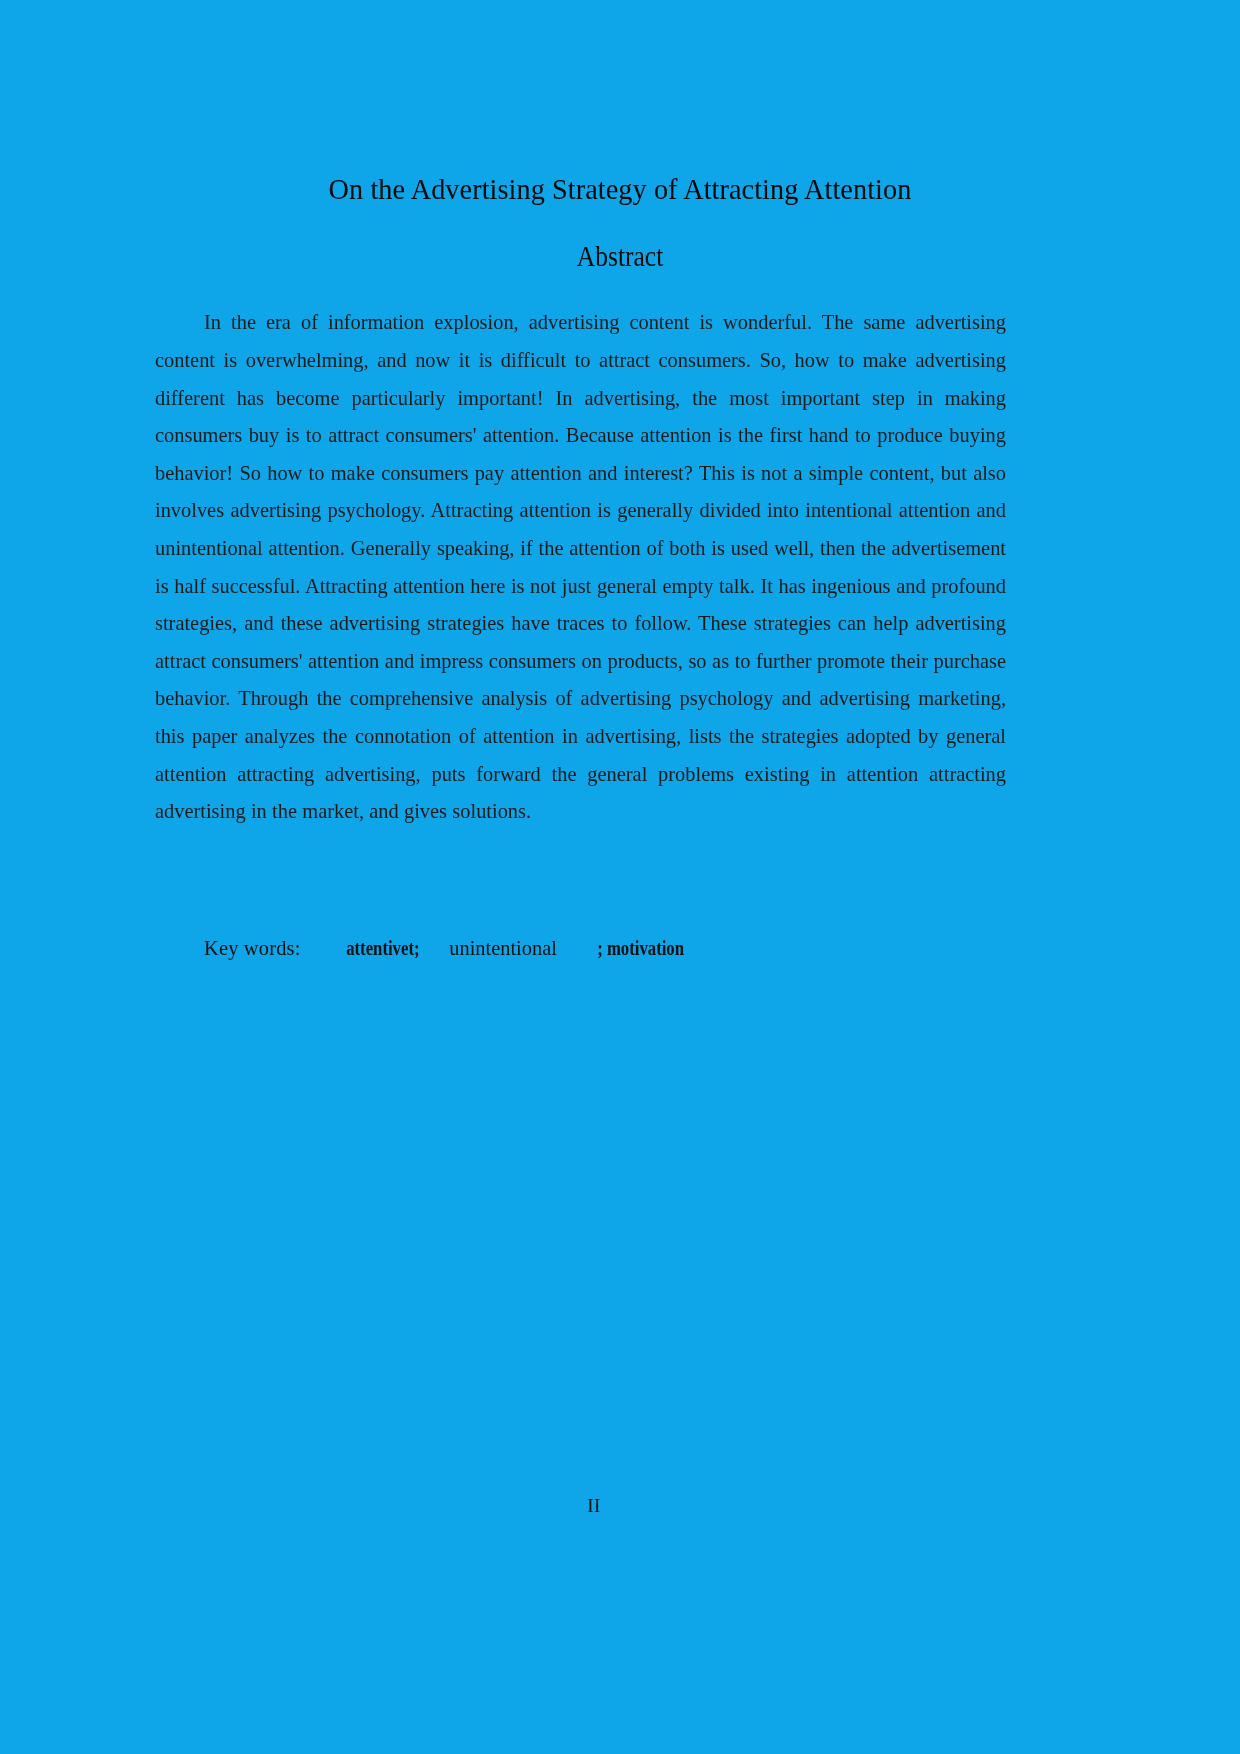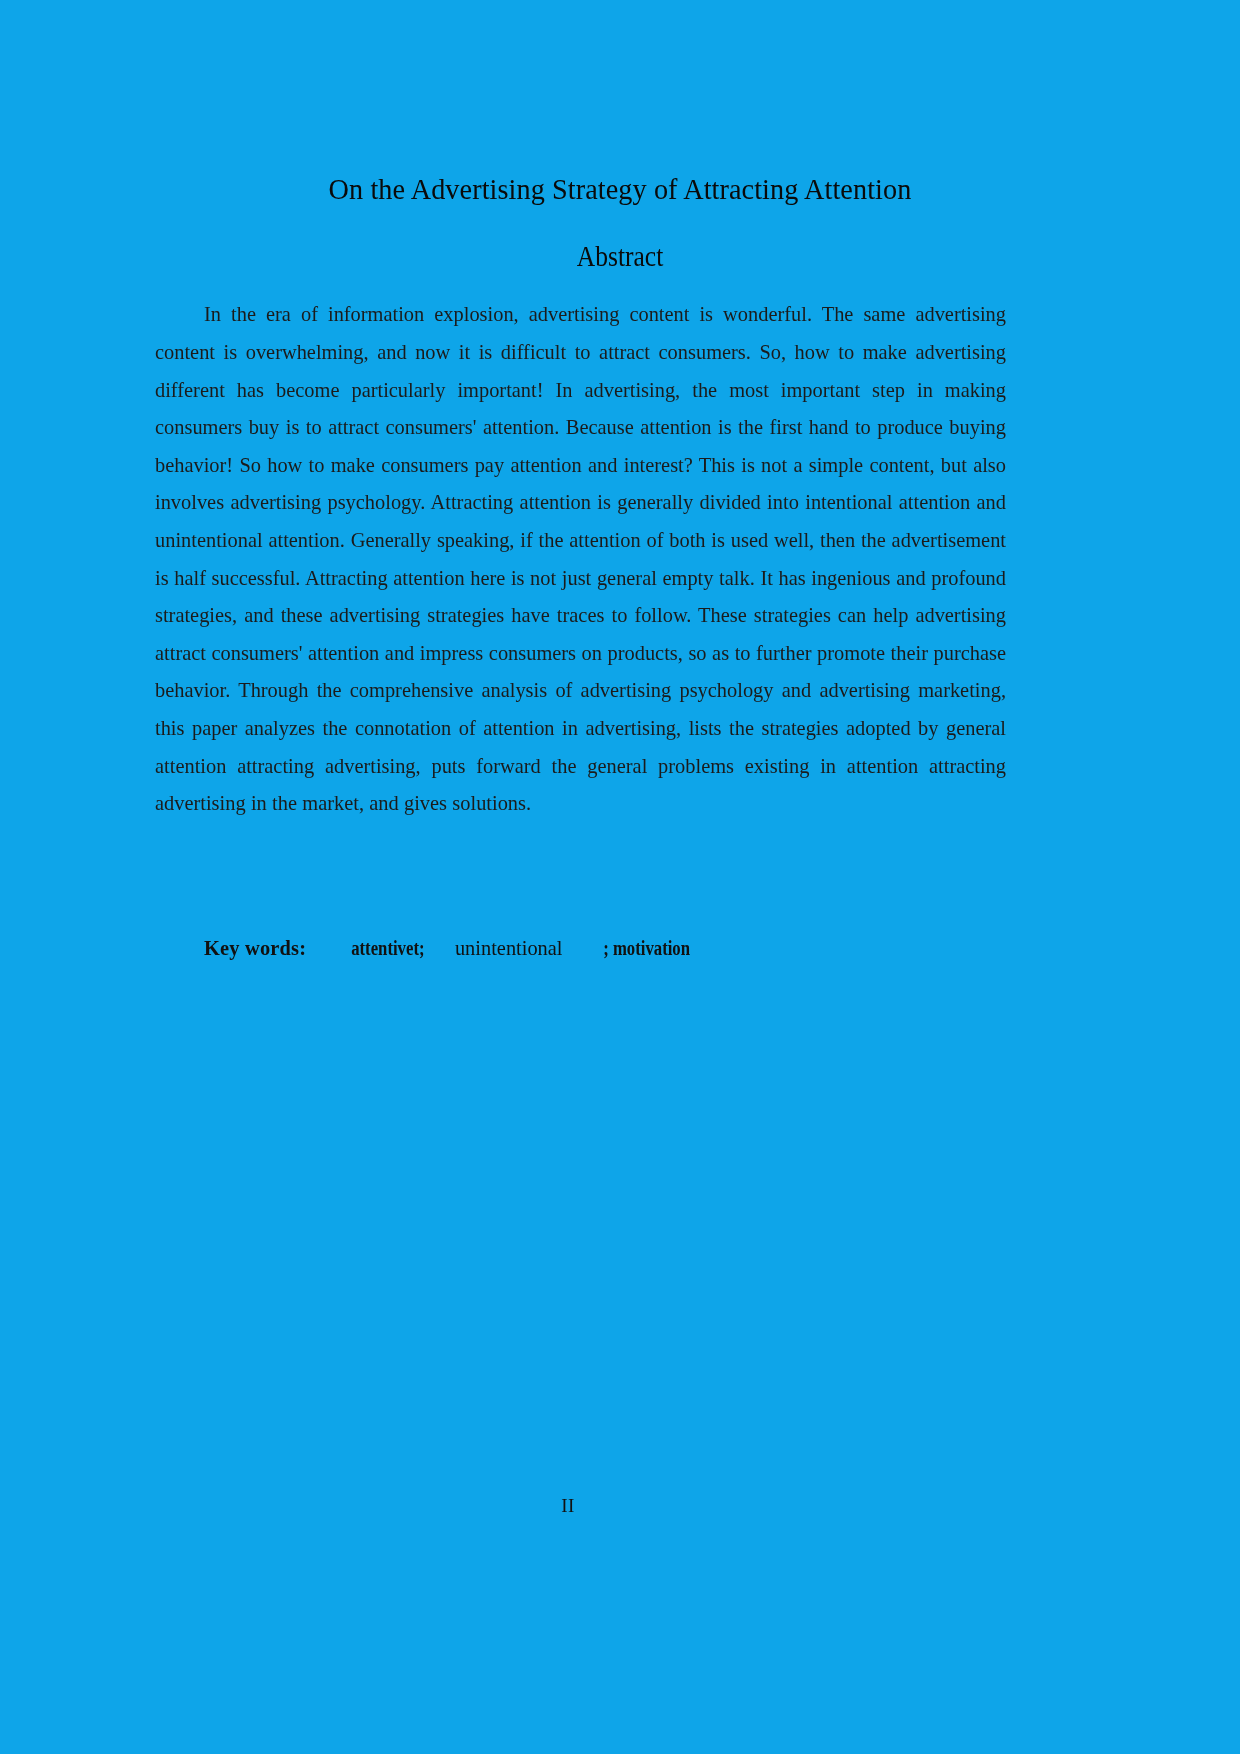--- a/index.html
+++ b/index.html
@@ -50,21 +50,21 @@
     font-weight: 400;
     color: #0a0a0a;
     transform: scaleX(0.88);
     transform-origin: center top;
   }
 
   
   .abstract-body {
     position: absolute;
     left: 155px;
-    top: 276px;
+    top: 284px;
     width: 851px;
     text-align: justify;
     text-justify: inter-word;
     font-size: 20.4px;
     line-height: 37.6px;
     color: #1b1b1b;
     text-indent: 49px;
     hyphens: none;
     word-spacing: 0.2px;
   }
@@ -75,21 +75,21 @@
     left: 155px;
     top: 913px;
     width: 851px;
     font-size: 20.4px;
     line-height: 30px;
     color: #111111;
     text-indent: 49px;
     white-space: nowrap;
   }
   .kw-strong {
-    font-weight: bold;
+    font-weight: normal;
     letter-spacing: 0.2px;
   }
   .kw-cond {
     font-weight: bold;
     display: inline-block;
     transform: scaleX(0.82);
     transform-origin: left center;
   }
   .kw-plain {
     font-weight: 400;
@@ -104,20 +104,21 @@
   
   .page-number {
     position: absolute;
     left: 0;
     top: 1495px;
     width: 1136px;
     text-align: center;
     font-size: 19px;
     color: #121212;
     letter-spacing: 0.5px;
+    padding-left: 26px;
   }
 </style>
 </head>
 <body>
 
 <div class="page">
 
   <h1 class="doc-title">On the Advertising Strategy of Attracting Attention</h1>
 
   <h2 class="abstract-heading">Abstract</h2>

